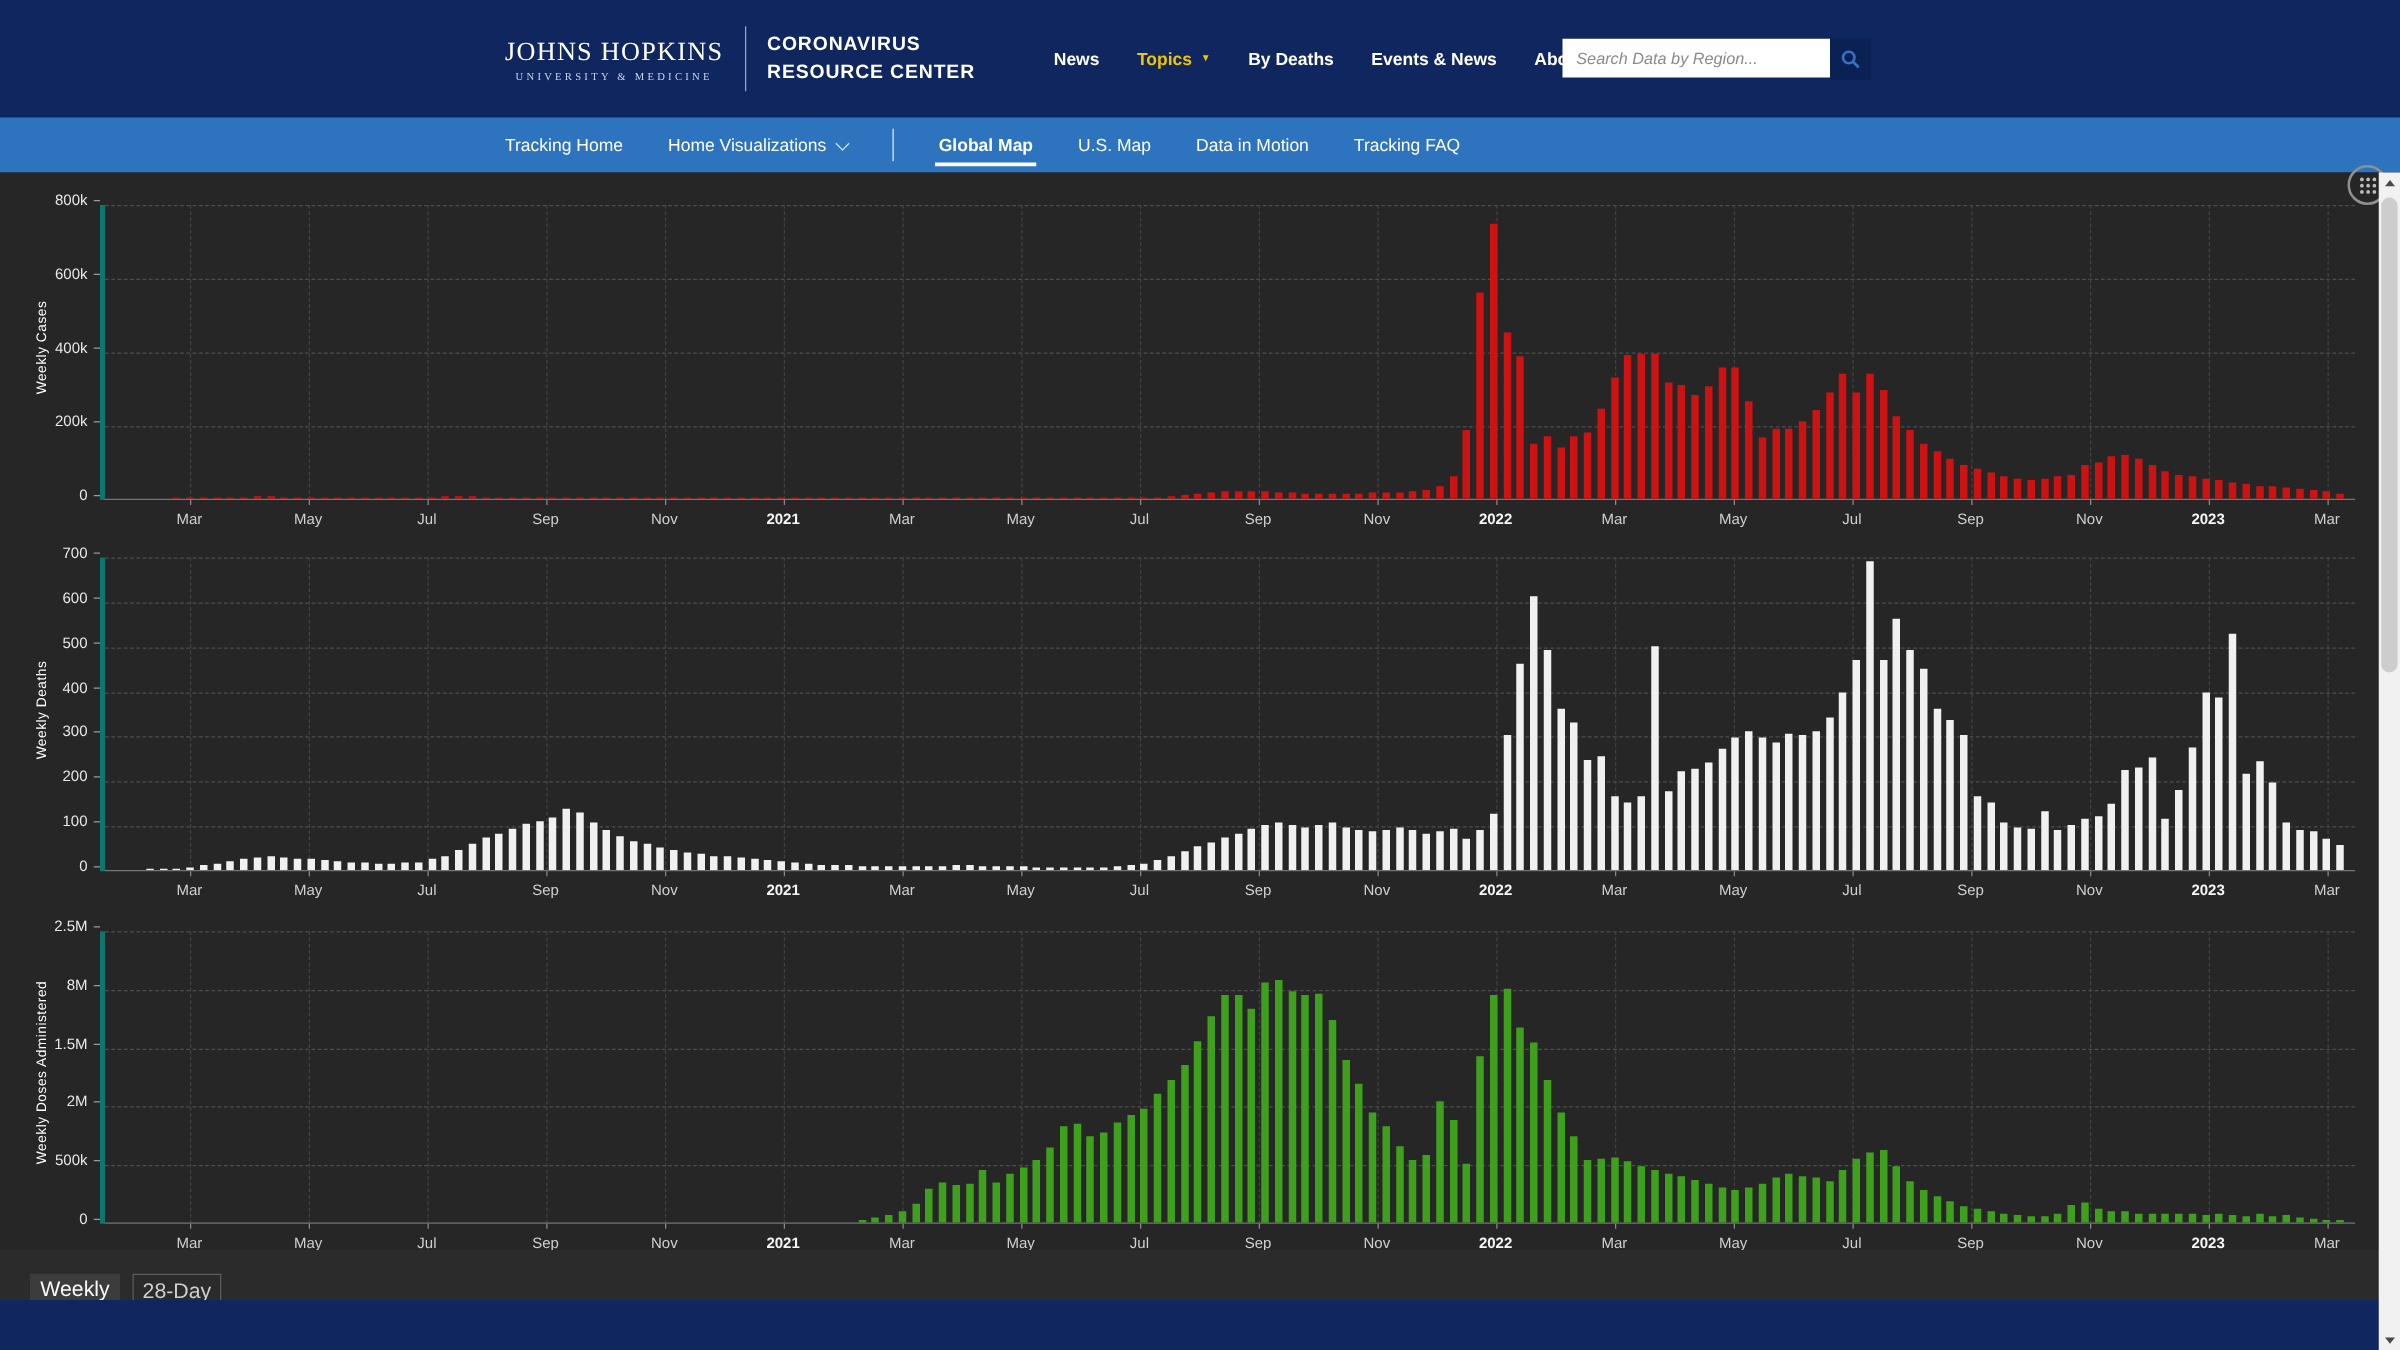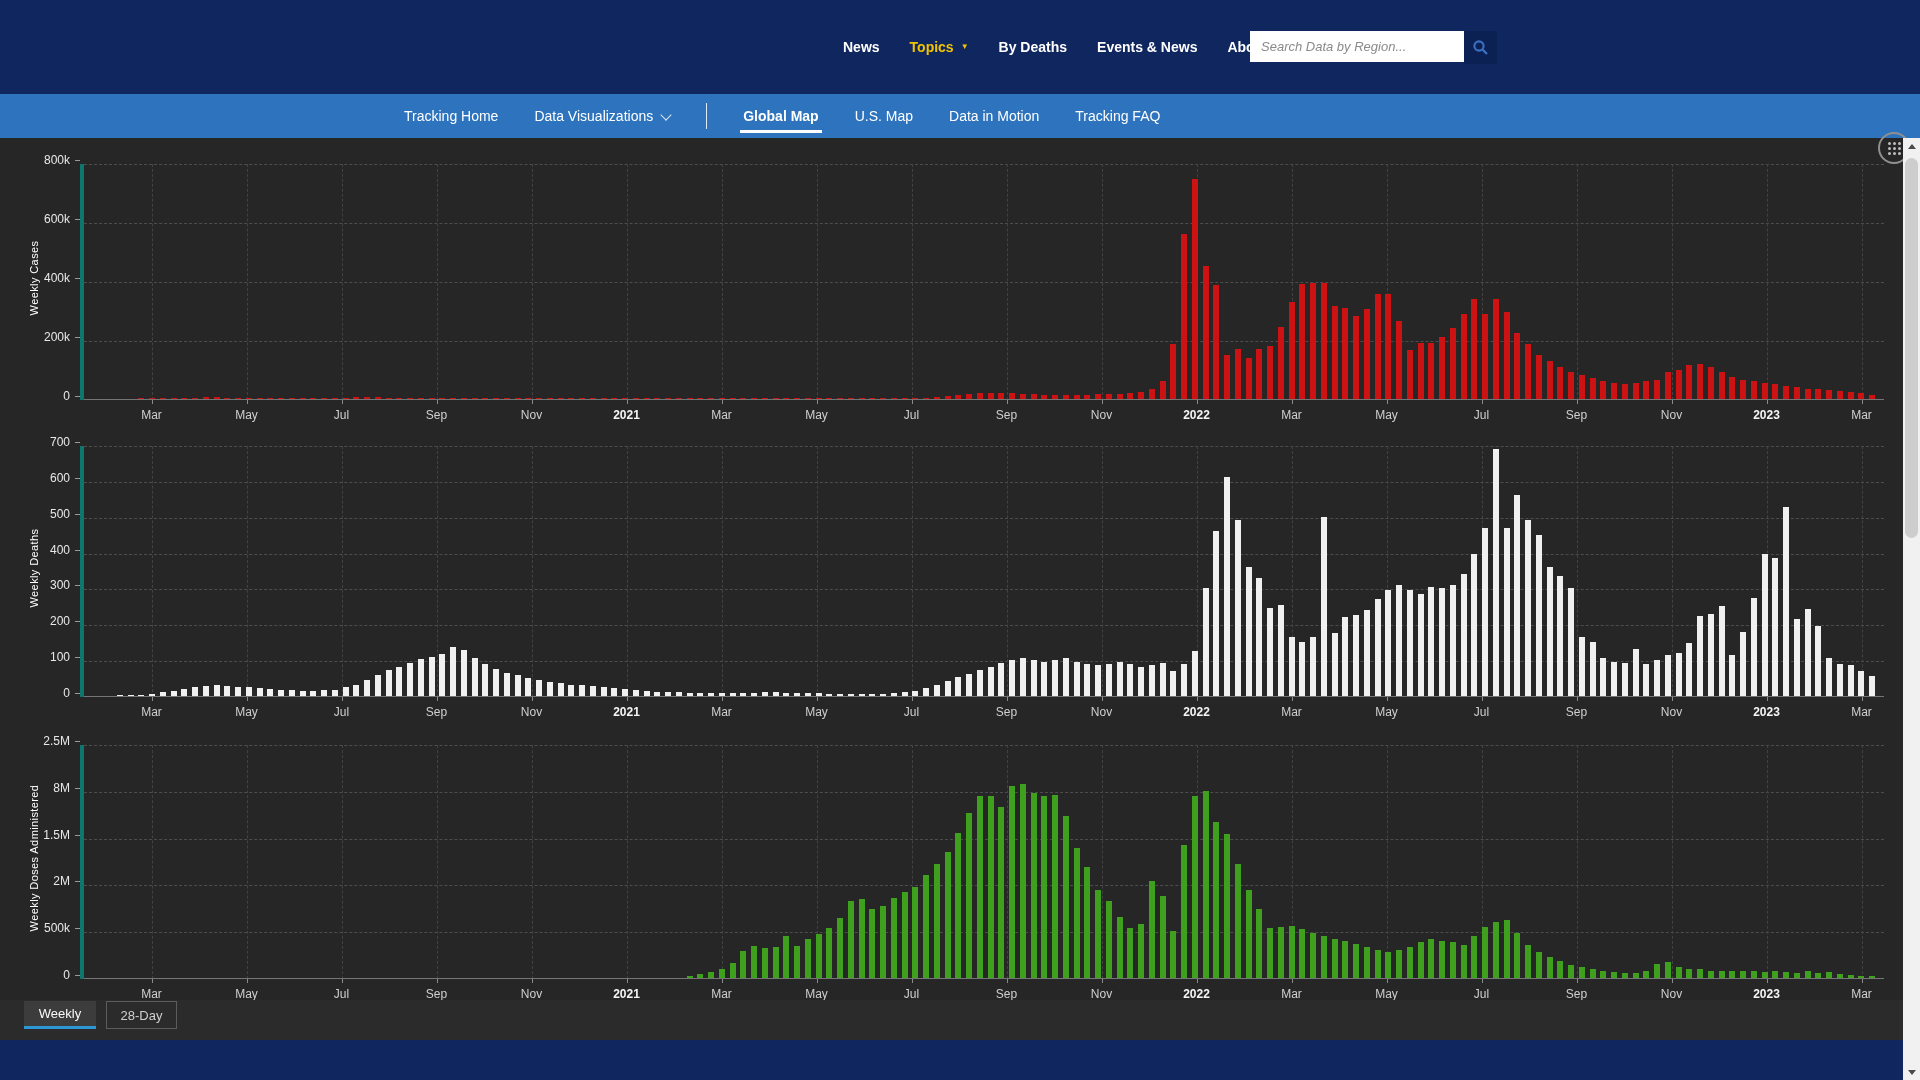--- a/index.html
+++ b/index.html
@@ -45,35 +45,46 @@
   .xlab.year{font-weight:bold;color:#f5f5f5}
   .xtick{position:absolute;top:100%;height:4px;border-left:1px solid #8a8a8a}
   .axis-title{position:absolute;left:28px;writing-mode:vertical-rl;transform:translateY(-50%) rotate(180deg);color:#fff;font-size:11px;letter-spacing:.4px;white-space:nowrap}
   
   .drag-handle{position:absolute;left:1878px;top:132px;width:28px;height:28px;border:2px solid #909090;border-radius:50%;
     display:flex;align-items:center;justify-content:center;z-index:4;cursor:grab}
   .dot-grid{display:grid;grid-template-columns:repeat(3,3px);grid-template-rows:repeat(3,3px);gap:2px}
   .dot-grid span{width:3px;height:3px;border-radius:50%;background:#bdbdbd}
   
   .tabbar{position:absolute;top:1000px;left:0;width:1904px;height:40px;background:#2b2b2b}
-  .tab{position:absolute;top:1px;height:28px;display:flex;align-items:center;justify-content:center;font-size:13px;cursor:pointer;box-sizing:border-box}
+  .tab{position:absolute;top:19px;height:28px;display:flex;align-items:center;justify-content:center;font-size:17px;cursor:pointer;box-sizing:border-box}
   .tab.active{left:24px;width:72px;background:#3c3c3c;color:#fafafa;border-bottom:3px solid #2c97d4}
   .tab.inactive{left:106px;width:71px;border:1px solid #5c5c5c;color:#cfcfcf;background:transparent}
   .site-footer{position:absolute;top:1040px;left:0;width:1904px;height:40px;background:#10265e}
   
   .scrollbar{position:absolute;top:138px;right:0;width:17px;height:942px;background:#f1f1f1;z-index:9}
   .scroll-arrow{position:absolute;left:0;width:17px;height:16px;display:flex;align-items:center;justify-content:center;cursor:pointer}
   .tri-up{width:0;height:0;border-left:4px solid transparent;border-right:4px solid transparent;border-bottom:5px solid #4a4a4a}
   .tri-down{width:0;height:0;border-left:4px solid transparent;border-right:4px solid transparent;border-top:5px solid #4a4a4a}
   .scroll-thumb{position:absolute;left:2px;width:13px;top:20px;height:380px;background:#cdcdcd;border-radius:7px;cursor:pointer}
 </style>
 </head>
 <body>
 
 <header class="site-header">
+  <div class="logo-block">
+    <div class="jhu">
+      <div class="jhu-name" style="text-transform:uppercase">Johns Hopkins</div>
+      <div class="jhu-sub" style="text-transform:uppercase">University &amp; Medicine</div>
+    </div>
+    <div class="logo-div"></div>
+    <div class="crc">
+      <div>CORONAVIRUS</div>
+      <div>RESOURCE CENTER</div>
+    </div>
+  </div>
   <nav class="main-nav">
       <div class="nav-item">
         <span>News</span>
       </div>
       <div class="nav-item accent">
         <span>Topics</span>
         <span class="nav-caret">▼</span>
       </div>
       <div class="nav-item">
         <span>By Deaths</span>
@@ -97,21 +108,21 @@
     </button>
   </div>
 </header>
 
 <nav class="subnav">
   <div class="subnav-items">
       <div class="subnav-item">
         <span>Tracking Home</span>
       </div>
       <div class="subnav-item">
-        <span>Data Visualizations</span>
+        <span>Home Visualizations</span>
         <span class="chev"></span>
       </div>
       <div class="subnav-div"></div>
       <div class="subnav-item active">
         <span>Global Map</span>
         <div class="active-underline"></div>
       </div>
       <div class="subnav-item">
         <span>U.S. Map</span>
       </div>

